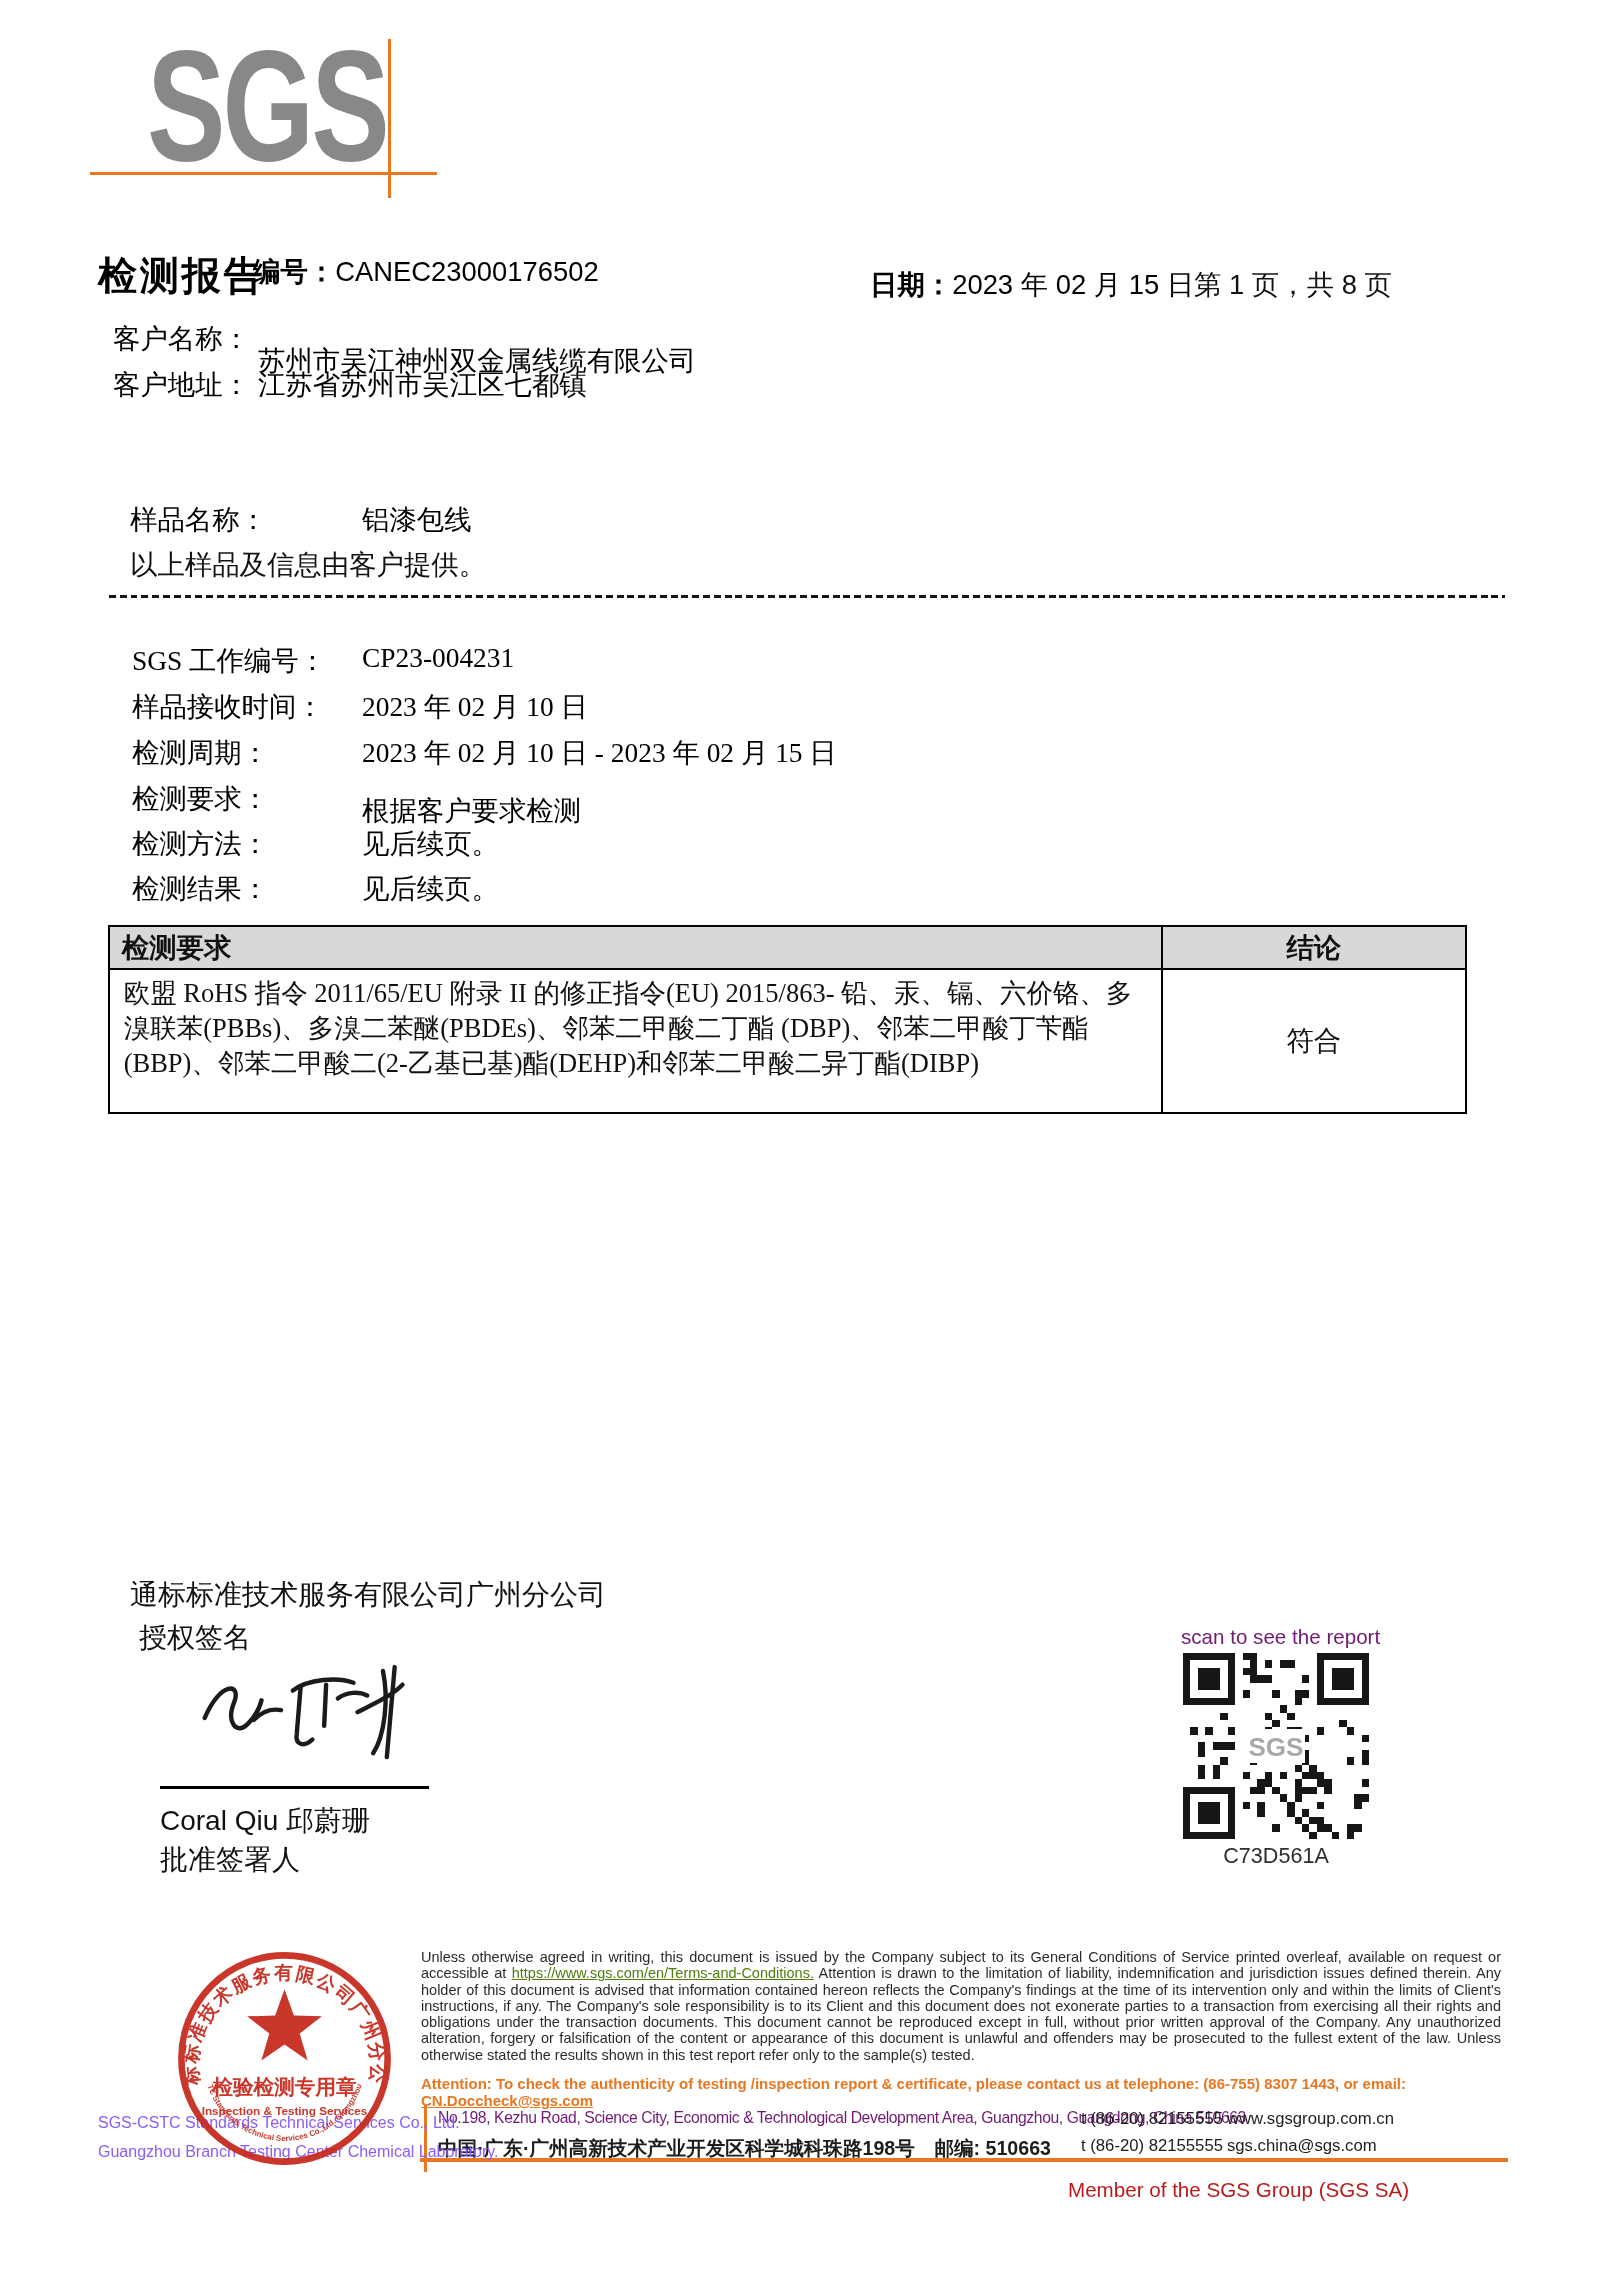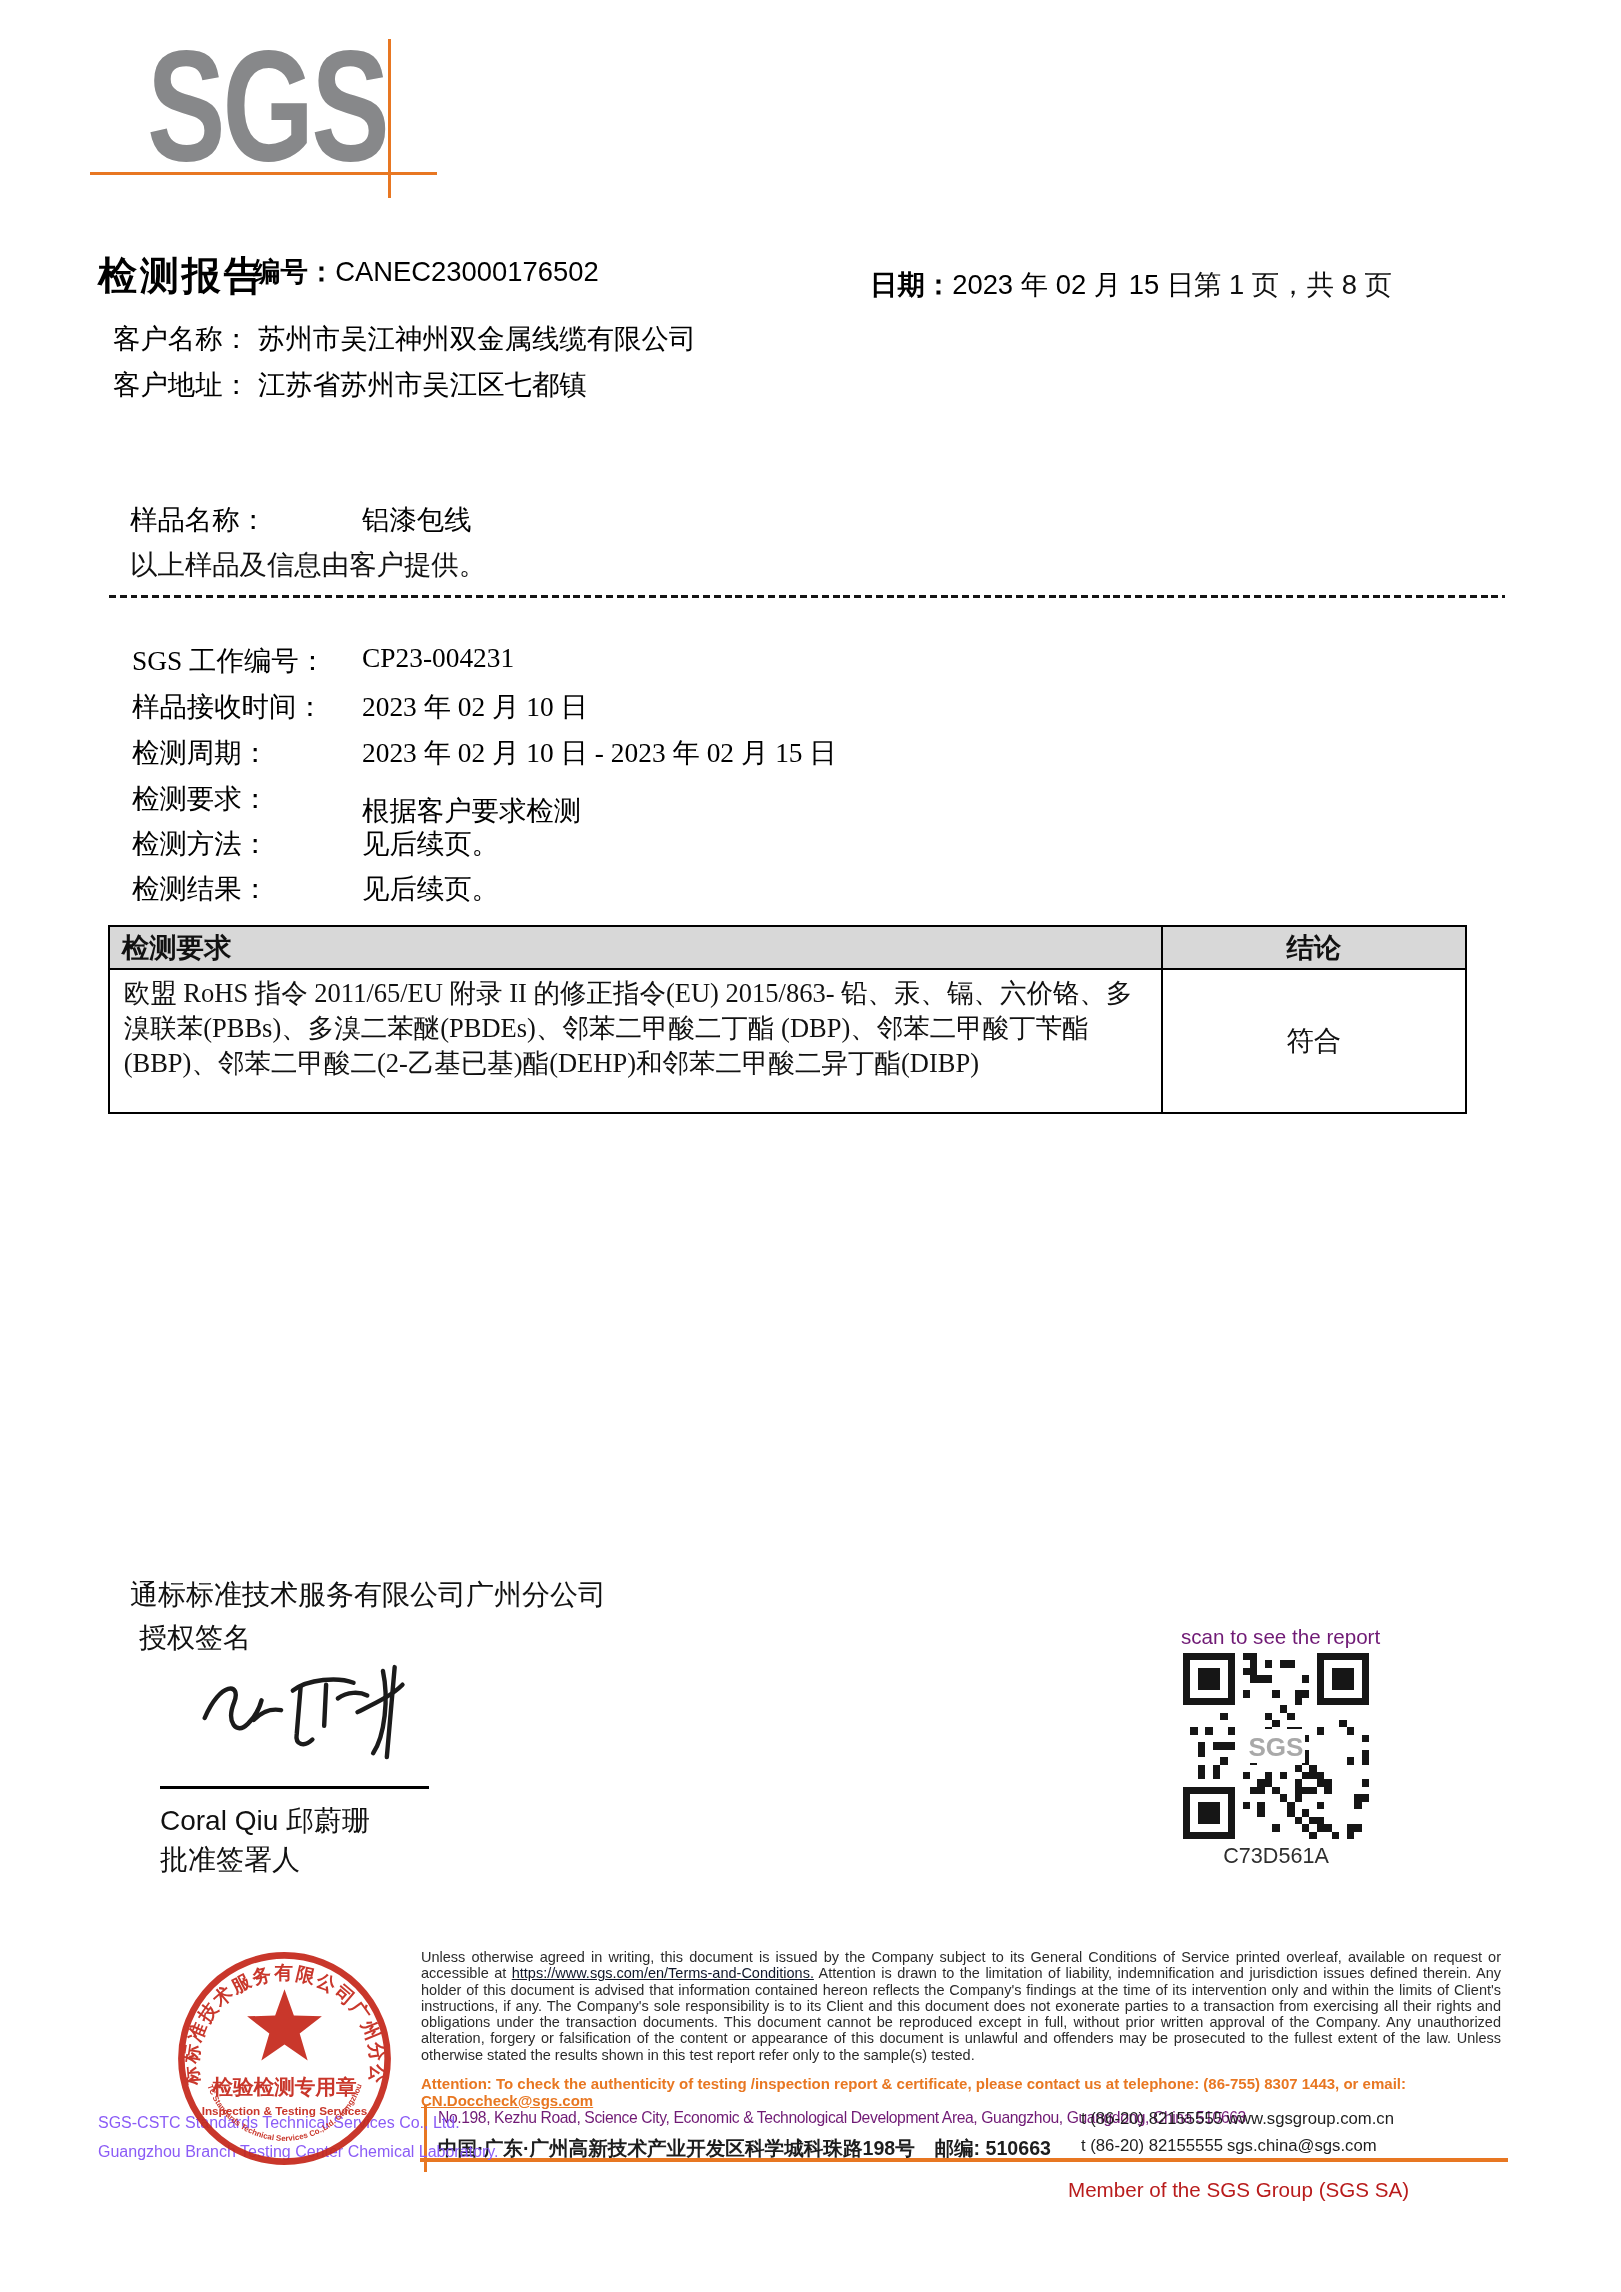--- a/index.html
+++ b/index.html
@@ -57,21 +57,21 @@
   .qr-box{left:1183px;top:1653px;width:186px;height:186px;}
   .qr-id{left:1183px;top:1843px;width:186px;text-align:center;font-size:21.6px;color:#2e2e2e;}
 
   
   .labtext{left:98px;width:412px;font-size:16px;line-height:28px;color:#8b5cf6;z-index:1;}
   .stamp-svg{left:172px;top:1946px;width:225px;height:225px;z-index:2;opacity:.93;}
 
   
   .disclaimer{left:421px;top:1949px;width:1080px;font-size:14.5px;line-height:16.3px;
     color:#2b2b2b;text-align:justify;}
-  .disclaimer a{color:#0f172a;text-decoration:underline;}
+  .disclaimer a{color:#4d7c0f;text-decoration:underline;}
   .attention{left:421px;top:2076px;width:1080px;font-size:15px;line-height:16.7px;
     font-weight:bold;color:#e87722;}
   .attention a{color:#e87722;text-decoration:underline;}
 
   
   .f-vline{left:424px;top:2105px;width:2.9px;height:67px;background:#e87722;}
   .f-hline{left:420px;top:2158px;width:1088px;height:3.9px;background:#e87722;}
   .f-row1-addr{left:438px;top:2109px;font-size:15.7px;letter-spacing:-0.4px;color:#701a75;white-space:nowrap;}
   .f-row2-addr{left:438px;top:2135px;font-size:19.6px;font-weight:bold;color:#1d1d1d;white-space:nowrap;}
   .f-phone1{left:1081px;top:2109px;font-size:16.7px;color:#1d1d1d;}
@@ -95,21 +95,21 @@
     <span>CANEC23000176502</span>
   </div>
   <div class="abs hrow rdate">
     <span class="lbl">日期：</span>
     <span>2023 年 02 月 15 日</span>
   </div>
   <div class="abs rpage">第 1 页，共 8 页</div>
 
   <div class="abs inforow" style="left:113px;top:321px;">
     <span>客户名称：</span>
-    <span class="val" style="left:145px;">苏州市吴江神州双金属线缆有限公司</span>
+    <span class="val" style="left:145px;margin-top:22px;">苏州市吴江神州双金属线缆有限公司</span>
   </div>
   <div class="abs inforow" style="left:113px;top:367px;">
     <span>客户地址：</span>
     <span class="val" style="left:145px;">江苏省苏州市吴江区七都镇</span>
   </div>
 
   <div class="abs inforow" style="left:130px;top:502px;">
     <span>样品名称：</span>
     <span class="val" style="left:232px;">铝漆包线</span>
   </div>

